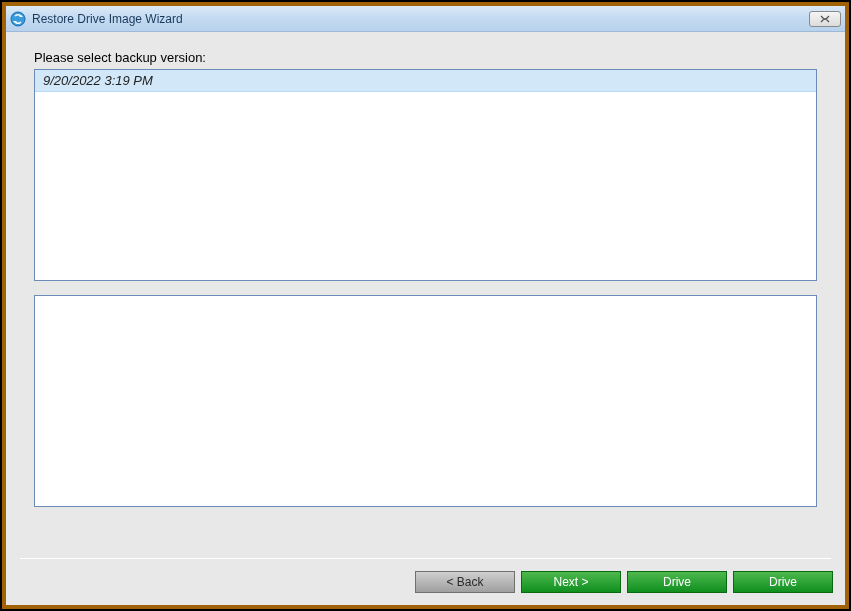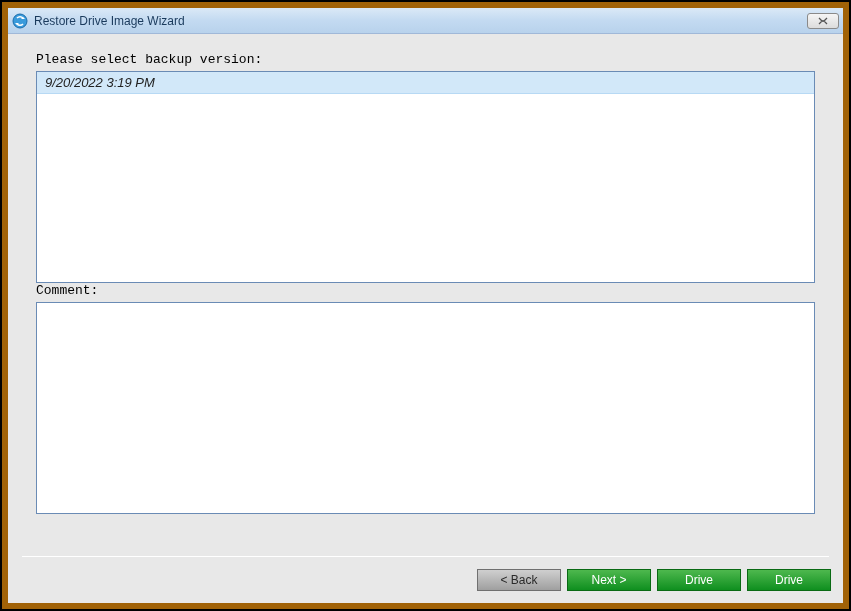--- a/index.html
+++ b/index.html
@@ -20,21 +20,21 @@
       height: 611px;
       background: #000;
       padding: 2px;
     }
     .window-inner {
       width: 100%;
       height: 100%;
       background: #e8e8e8;
       display: flex;
       flex-direction: column;
-      border: 6px solid #a16207;
+      border: 4px solid #a16207;
     }
     .titlebar {
       height: 26px;
       background: linear-gradient(to bottom, #dbe9f7 0%, #c3daf1 50%, #b8d2ec 100%);
       border-bottom: 1px solid #a0b8d8;
       display: flex;
       align-items: center;
       padding: 0 4px;
     }
     .titlebar-icon {
@@ -66,26 +66,26 @@
       flex: 1;
       padding: 18px 28px 8px 28px;
       display: flex;
       flex-direction: column;
       background: #e8e8e8;
     }
     .label {
       color: #000;
       font-size: 13px;
       margin-bottom: 4px;
-      font-family: Liberation Mono, monospace;
     }
     .version-list {
       border: 1px solid #6a8bb5;
       background: #fff;
       height: 212px;
+      margin-bottom: 14px;
       overflow: auto;
     }
     .version-item {
       padding: 3px 8px;
       font-style: italic;
       font-size: 13px;
       color: #222;
       background: #d2e8f9;
       border-bottom: 1px solid #b7d9f4;
       cursor: pointer;
@@ -110,21 +110,21 @@
       background: #c8c8c8;
       border-bottom: 1px solid #fff;
       margin: 10px 2px 12px 2px;
     }
     .buttons {
       display: flex;
       justify-content: flex-end;
       gap: 6px;
     }
     .btn {
-      width: 84px;
+      width: 100px;
       height: 22px;
       border: 1px solid;
       font-size: 12px;
       cursor: pointer;
       display: flex;
       align-items: center;
       justify-content: center;
     }
     .btn-gray {
       background: linear-gradient(to bottom, #cfcfcf, #9f9f9f);
@@ -160,21 +160,20 @@
         </svg>
       </div>
     </div>
 
     <div class="content">
       <div class="label">Please select backup version:</div>
       <div class="version-list">
         <div class="version-item">9/20/2022 3:19 PM</div>
       </div>
 
-      <div class="label">Comment:</div>
       <textarea class="comment-box" value="" style=""></textarea>
     </div>
 
     <div class="footer">
       <div class="separator"></div>
       <div class="buttons">
         <div class="btn btn-gray">&lt; Back</div>
         <div class="btn btn-green">Next &gt;</div>
         <div class="btn btn-green">Drive</div>
         <div class="btn btn-green">Drive</div>

